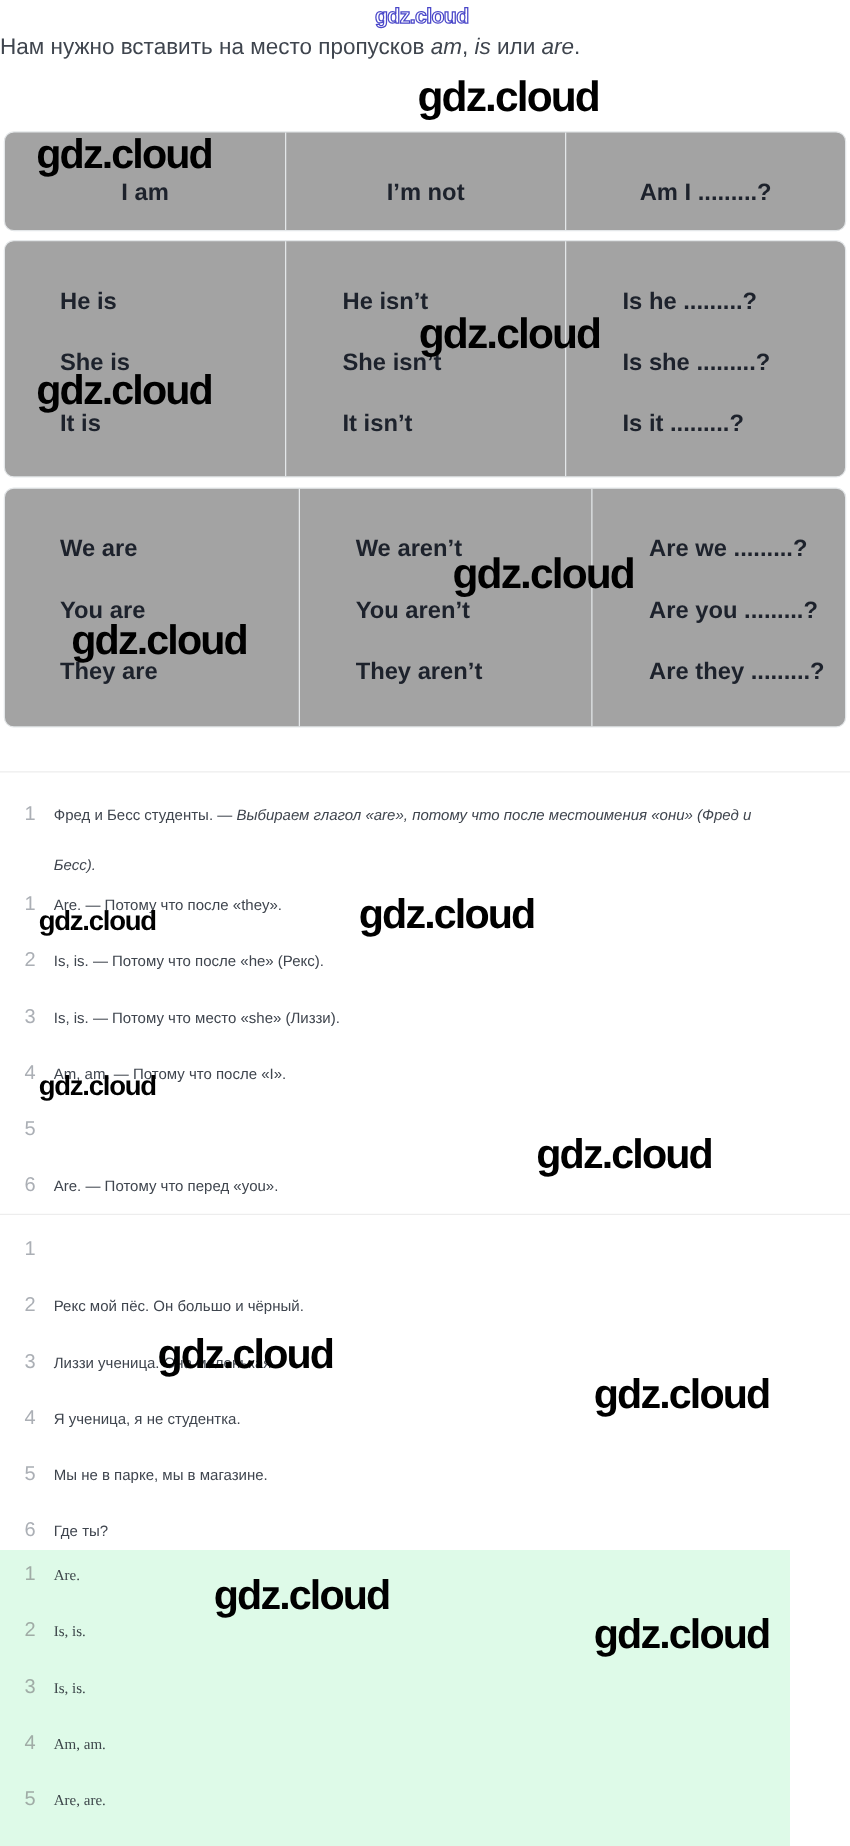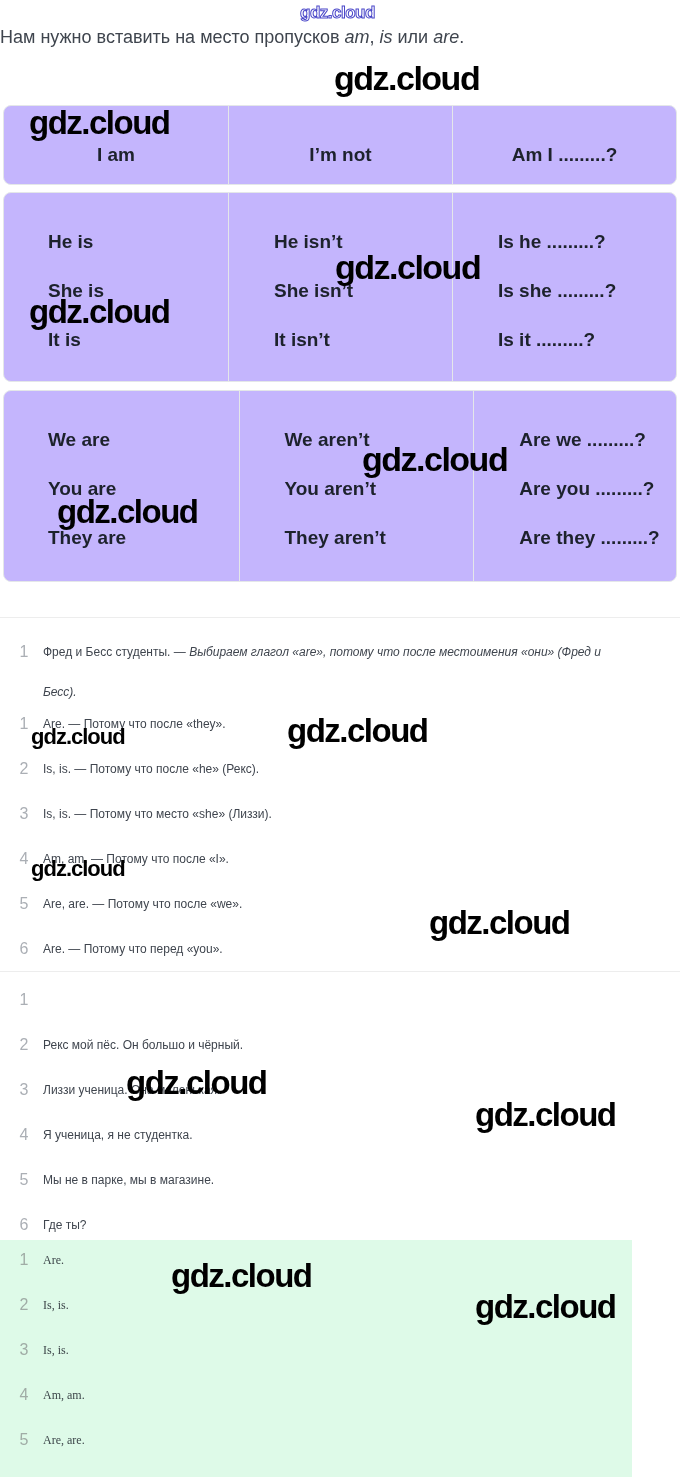--- a/index.html
+++ b/index.html
@@ -30,21 +30,21 @@
   
   .intro {
     padding-top: 27px; height: 20px;
     font-size: 18px; line-height: 20px; color: #3f454e;
   }
   .intro i { font-style: italic; }
 
   
   .grammar-table { margin: 58px 3px 0 3px; }
   .t-row {
-    display: flex; box-sizing: border-box; background: #c4b5fd;
+    display: flex; box-sizing: border-box; background: #a3a3a3;
     border: 1.5px solid #e4e7e9; border-radius: 8px;
   }
   .t-row-1 { height: 80px; margin-bottom: 7px; }
   .t-row-2 { height: 190px; margin-bottom: 8px; }
   .t-row-3 { height: 192px; gap: 32px; }
   .t-cell { flex: 1 1 33.33%; box-sizing: border-box; padding-top: 24px; min-width: 0; }
   .t-cell + .t-cell { border-left: 1.5px solid #e4e7e9; }
   .t-line {
     height: 49px; display: flex; align-items: center;
     font-size: 19px; font-weight: 700; color: #1d222c; white-space: nowrap;
@@ -176,21 +176,20 @@
     <div class="item">
       <span class="num">3</span>
       <span class="txt">Is, is. — Потому что место «she» (Лиззи).</span>
     </div>
     <div class="item">
       <span class="num">4</span>
       <span class="txt">Am, am. — Потому что после «I».</span>
     </div>
     <div class="item">
       <span class="num">5</span>
-      <span class="txt">Are, are. — Потому что после «we».</span>
     </div>
     <div class="item">
       <span class="num">6</span>
       <span class="txt">Are. — Потому что перед «you».</span>
     </div>
   </div>
 
   <hr class="divider">
 
   <div class="list list-b">

